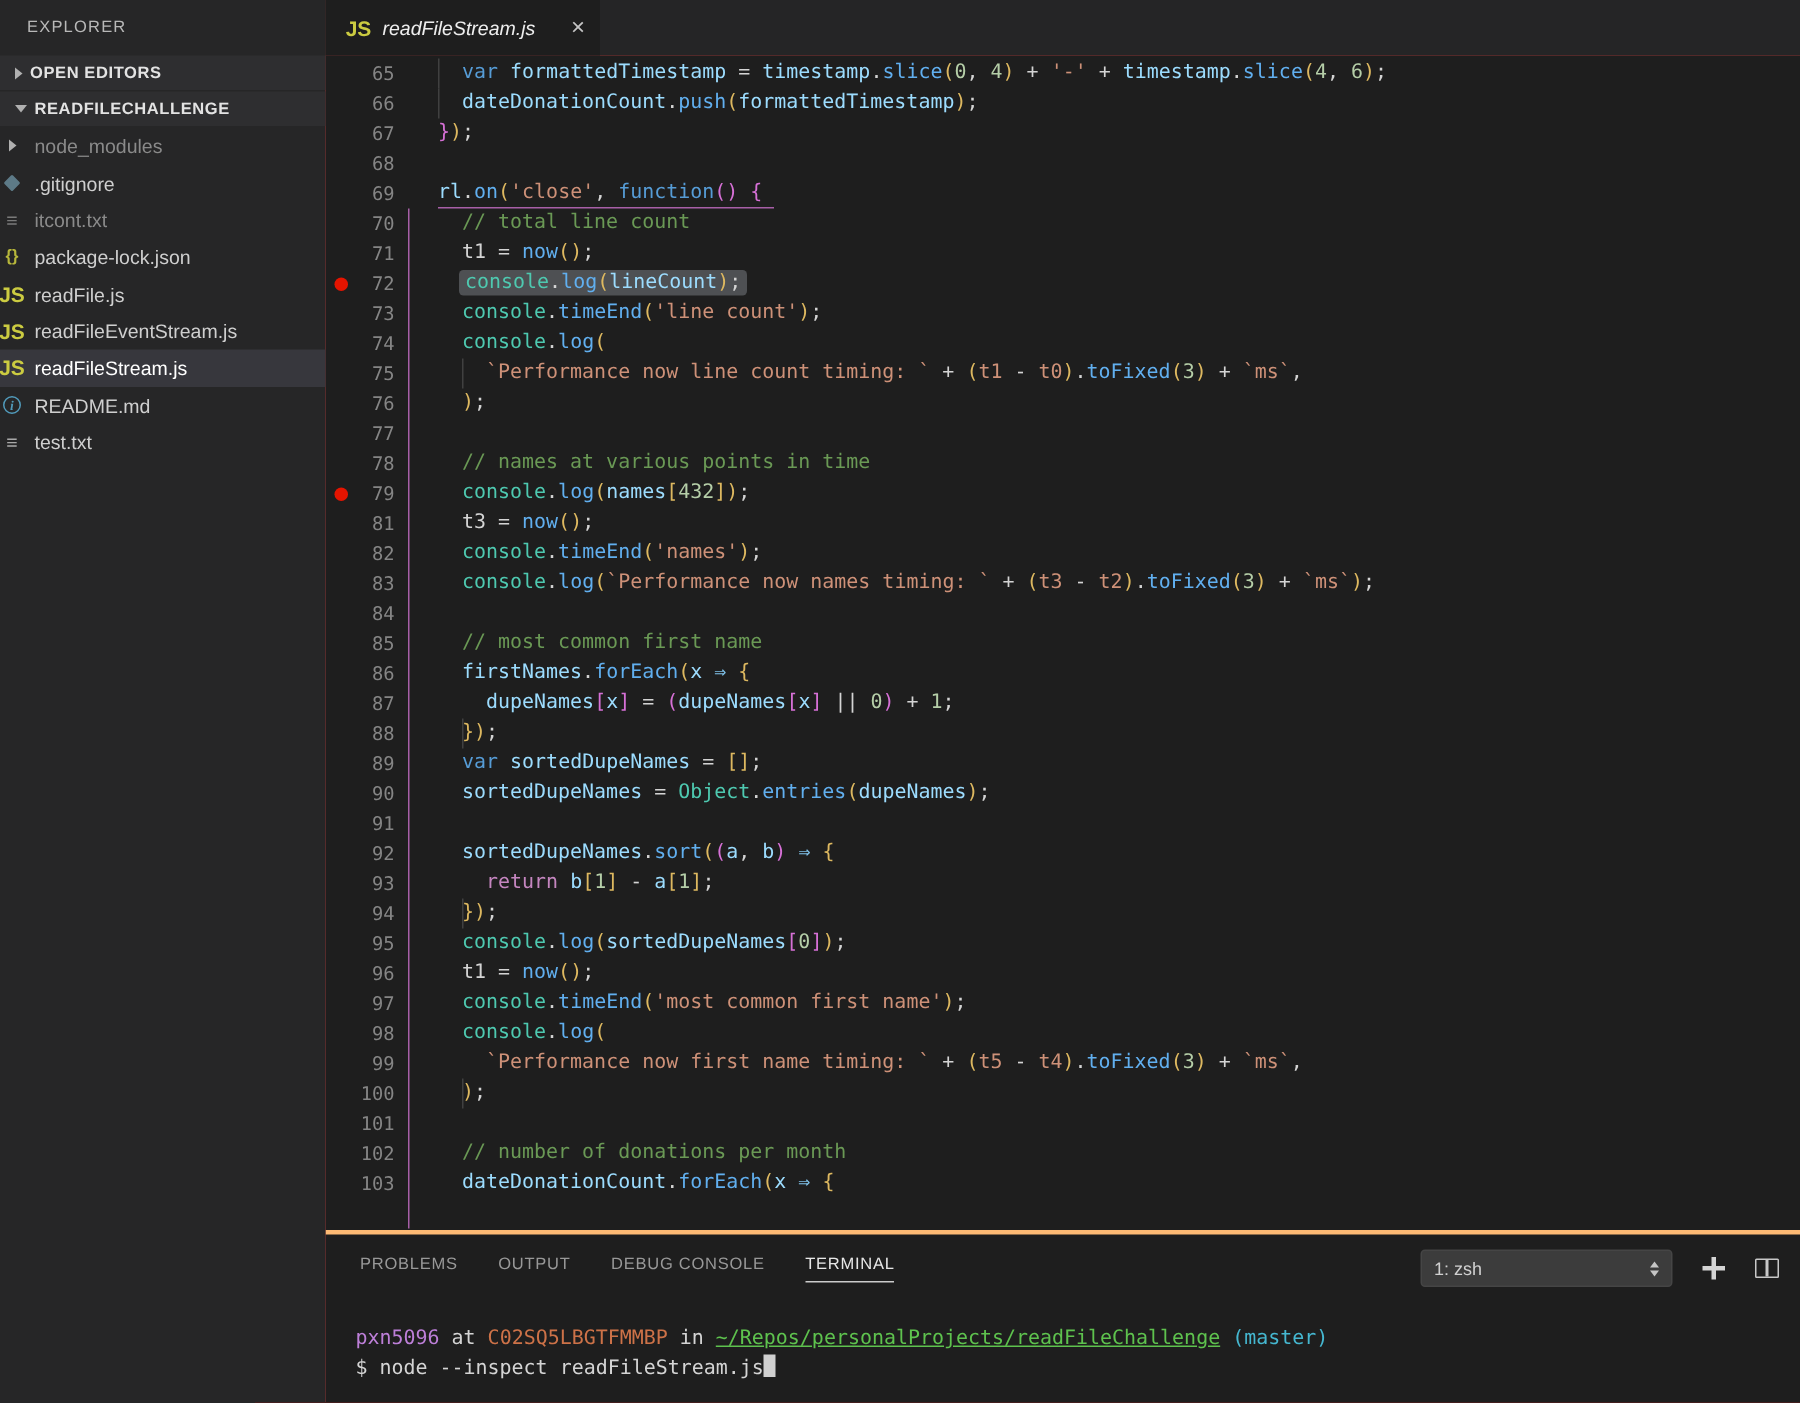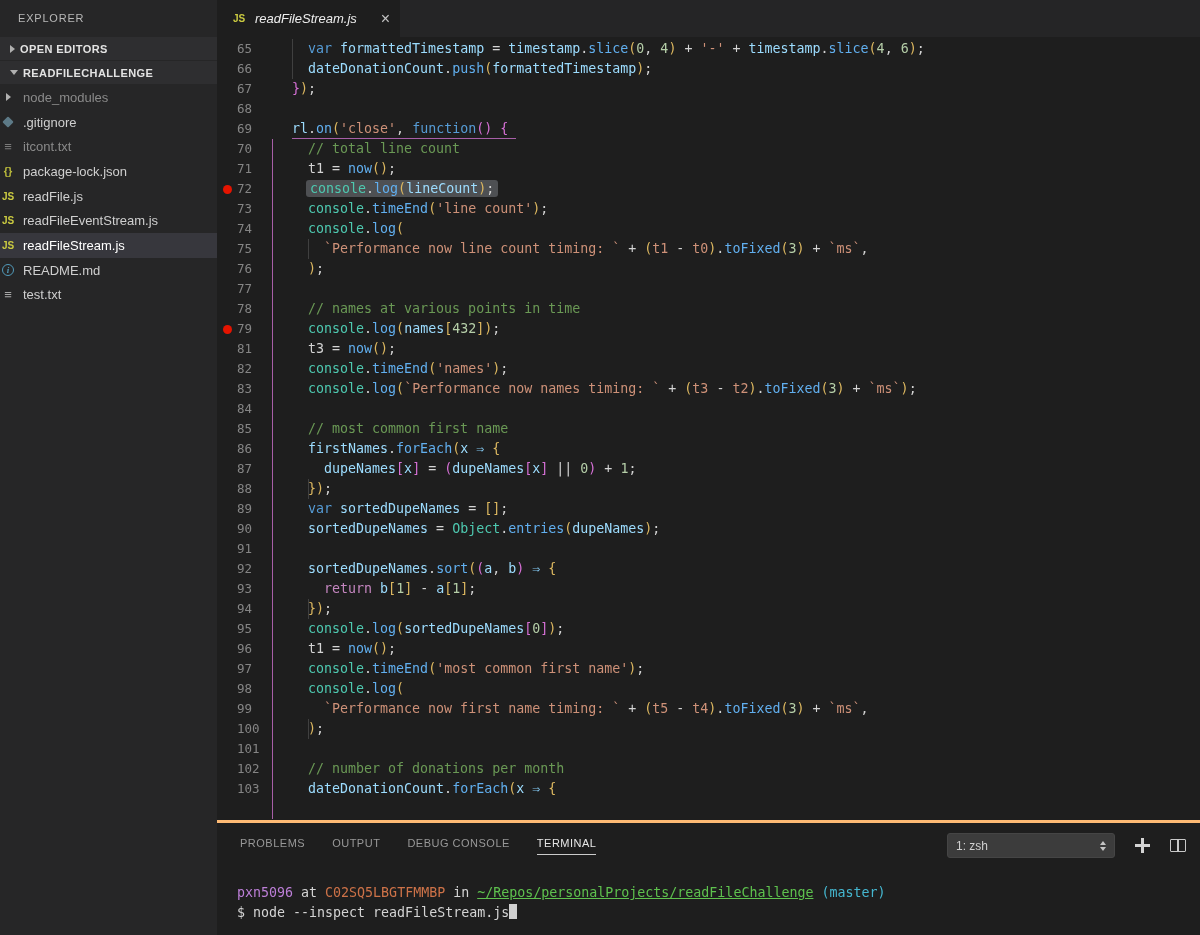--- a/index.html
+++ b/index.html
@@ -15,21 +15,21 @@
                 font-size:11px; font-weight:bold; color:#e3e3e3; letter-spacing:0.4px;
                 background:#2e2e30; cursor:pointer; margin-bottom:1px; }
   .chev { width:0; height:0; display:inline-block; }
   .chev.right { border-left:5px solid #b0b0b0; border-top:4px solid transparent; border-bottom:4px solid transparent; }
   .chev.down  { border-top:5px solid #b0b0b0; border-left:4px solid transparent; border-right:4px solid transparent; }
   .file-row { height:24.7px; display:flex; align-items:center; gap:7px; 
               font-size:13px; color:#cfcfcf; cursor:pointer; }
   .file-row.dim { color:#8a8a8a; }
   .file-row.selected { background:#37373d; color:#ffffff; }
   .fi { width:16px; display:inline-flex; justify-content:center; align-items:center; flex:none; }
-  .fi-js { color:#cbcb41; font-size:10px; font-weight:bold; font-family:"Liberation Sans",sans-serif; }
+  .fi-js { color:#cbcb41; font-size:14px; font-weight:bold; font-family:"Liberation Sans",sans-serif; }
   .fi-json { color:#b7b73b; font-size:11px; font-weight:bold; }
   .fi-txt { color:#a8a8a8; font-size:13px; }
   .dim .fi-txt { color:#7a7a7a; }
   .fi-git { width:8px; height:8px; background:#5d7a87; transform:rotate(45deg); border-radius:1px; }
   .fi-info { width:12px; height:12px; border-radius:50%; border:1px solid #519aba; color:#519aba;
              font-size:9px; line-height:10px; text-align:center; font-style:italic; font-weight:bold;
              font-family:"Liberation Serif",serif; }
 
   
   .main { position:absolute; left:217px; top:0; width:983px; height:935px; }
@@ -38,21 +38,21 @@
          padding:0 10px 0 14px; cursor:pointer; }
   .tab-title { font-size:13px; font-style:italic; color:#eeeeee; flex:1; }
   .tab-close { color:#c5c5c5; font-size:16px; line-height:16px; cursor:pointer; }
 
   
   .editor { position:relative; height:783px; background:#1e1e1e; padding-top:2px; overflow:hidden;
             font-family:"DejaVu Sans Mono", monospace; font-size:13.3px; }
   .cl { display:flex; height:20px; line-height:20px; position:relative; }
   .bp { width:20px; flex:none; display:flex; align-items:center; justify-content:center; }
   .bp-dot { width:9px; height:9px; border-radius:50%; background:#e51400; }
-  .ln { width:26px; flex:none; color:#858585; font-size:12.5px; }
+  .ln { width:26px; flex:none; text-align:right; color:#858585; font-size:12.5px; }
   .fold { width:29px; flex:none; }
   .code { white-space:pre; flex:1; color:#d4d4d4; position:relative; }
   .hl-box { background:#4e5053; border-radius:3px; padding:1px 4px; margin-left:-2px; }
   
   .p { color:#d4d4d4; } .k { color:#569cd6; } .f { color:#61afef; } .v { color:#9cdcfe; }
   .c { color:#4ec9b0; } .s { color:#ce9178; } .m { color:#6a9955; } .n { color:#b5cea8; }
   .r { color:#c586c0; } .g { color:#ddb860; } .o { color:#d670d6; } .a { color:#7fc1e8; }
   
   .scope-v { position:absolute; width:1px; background:#a75fa7; z-index:1; }
   .scope-u { position:absolute; height:1px; background:#a75fa7; z-index:1; }

